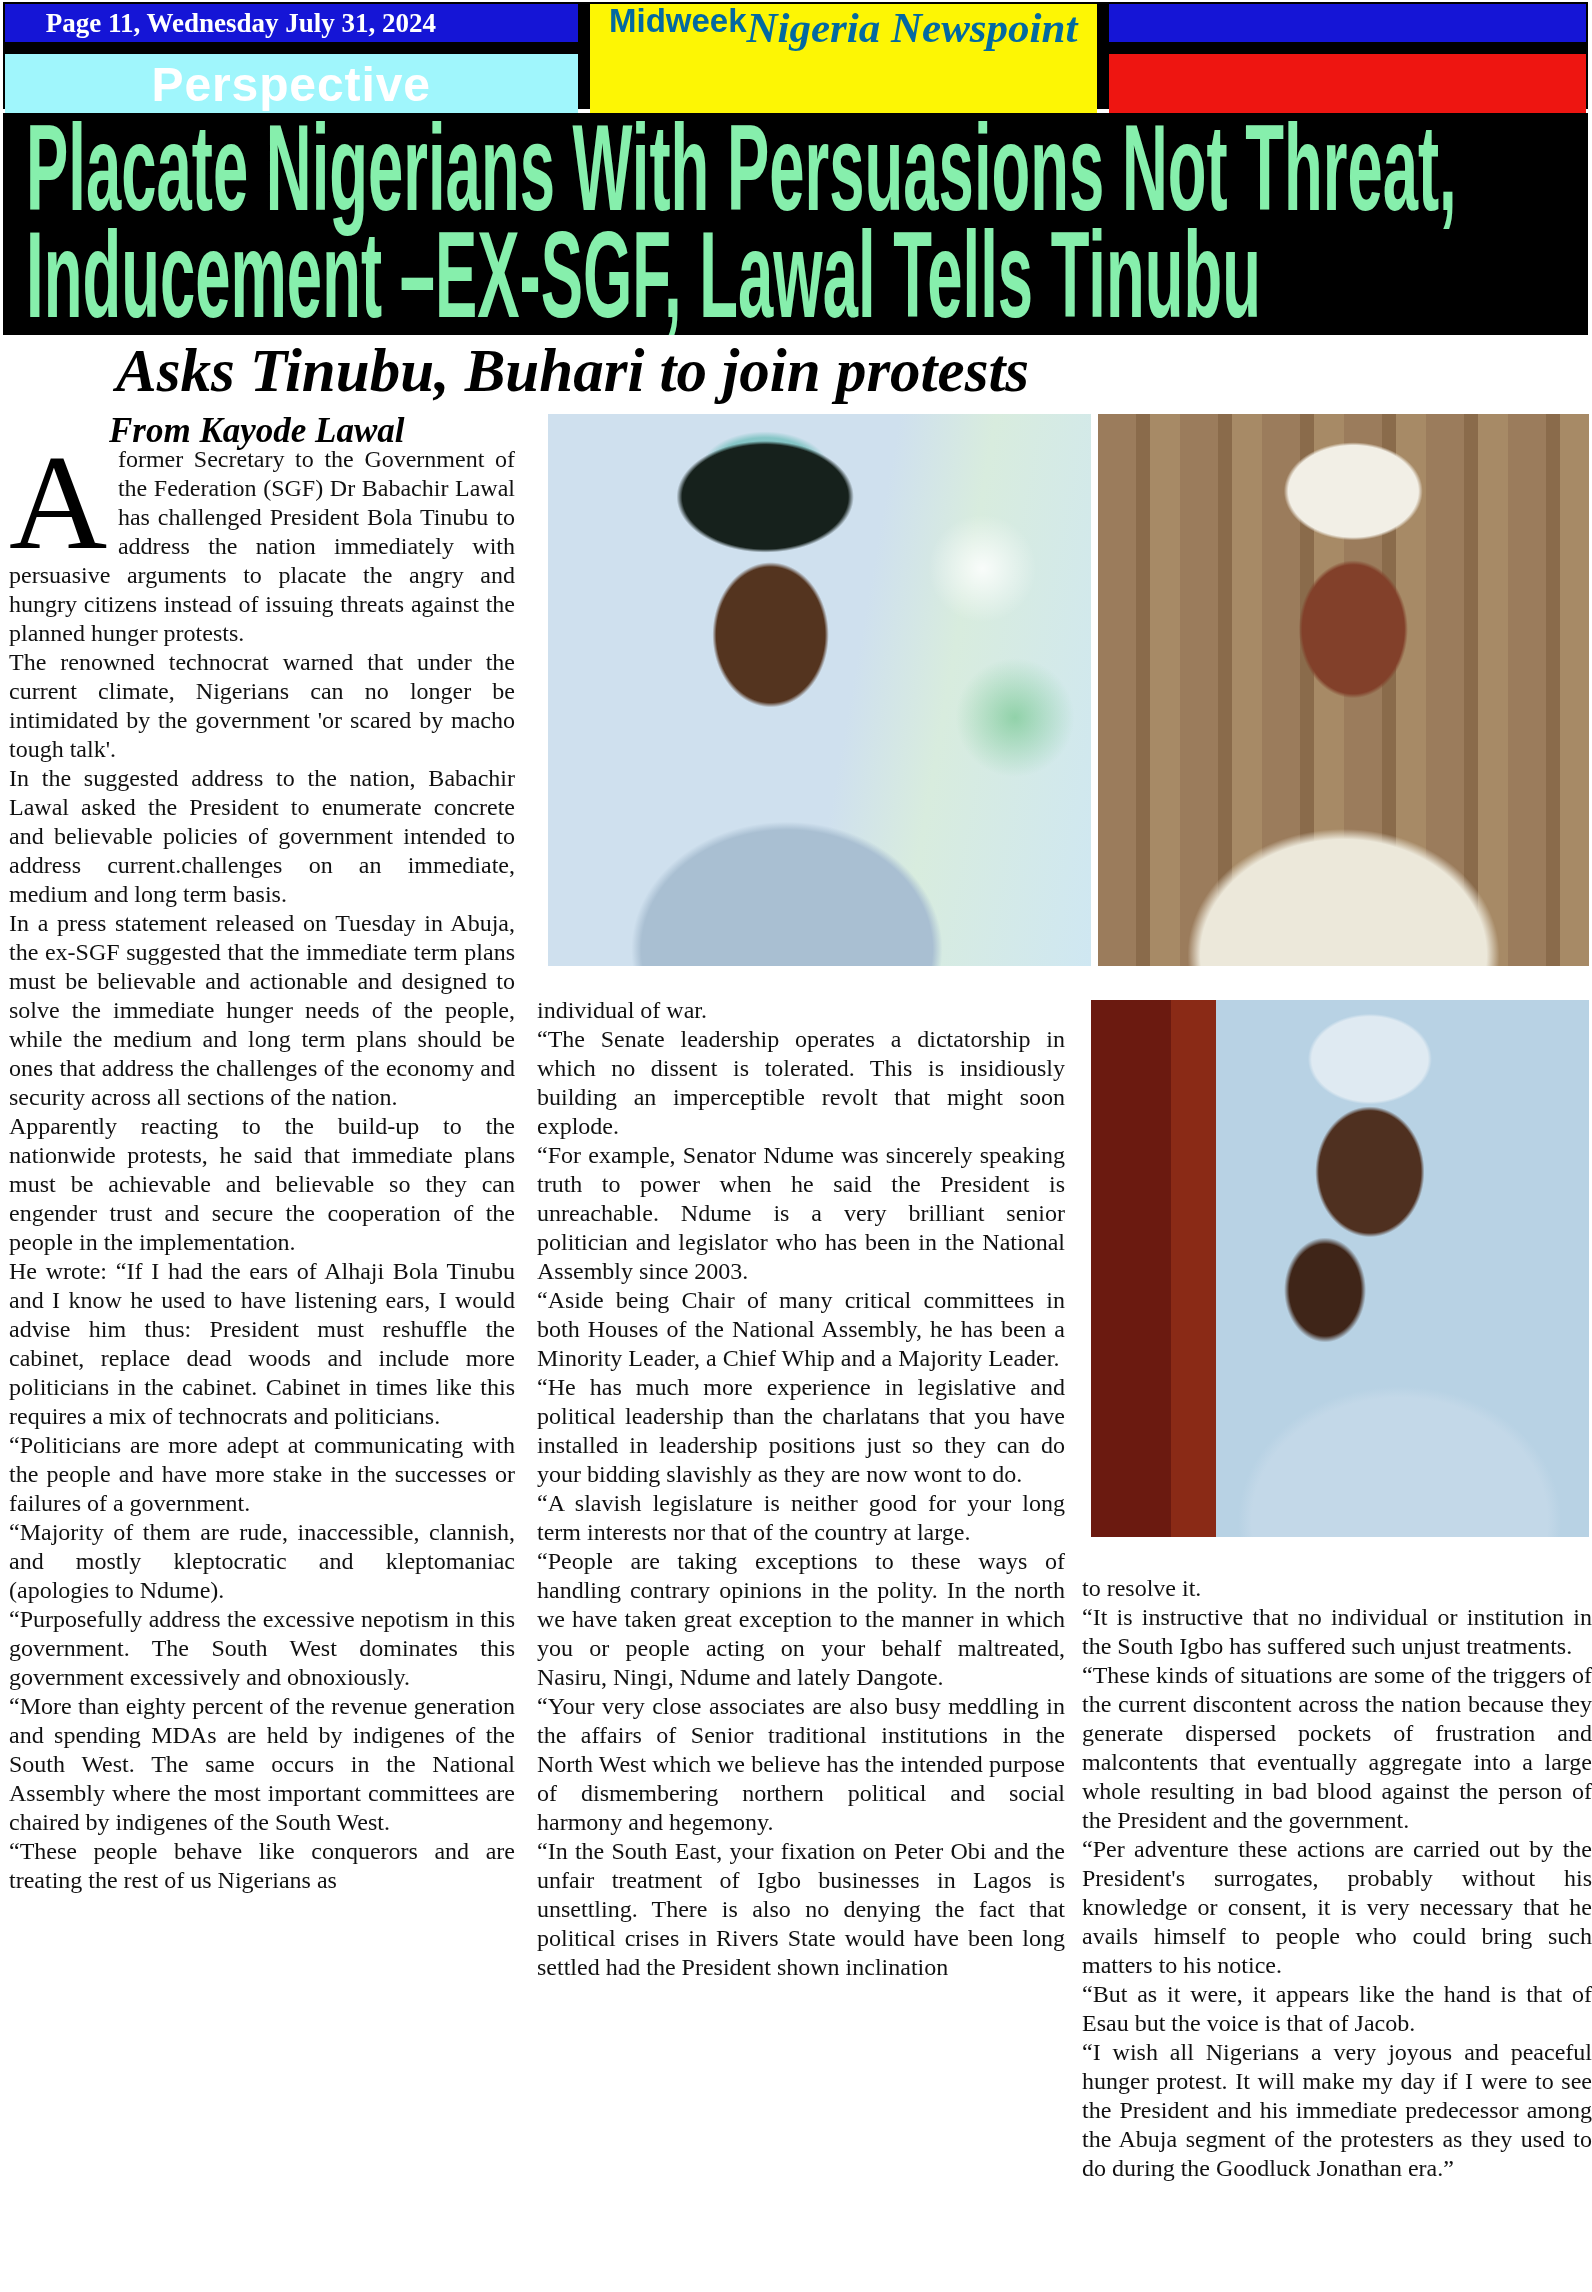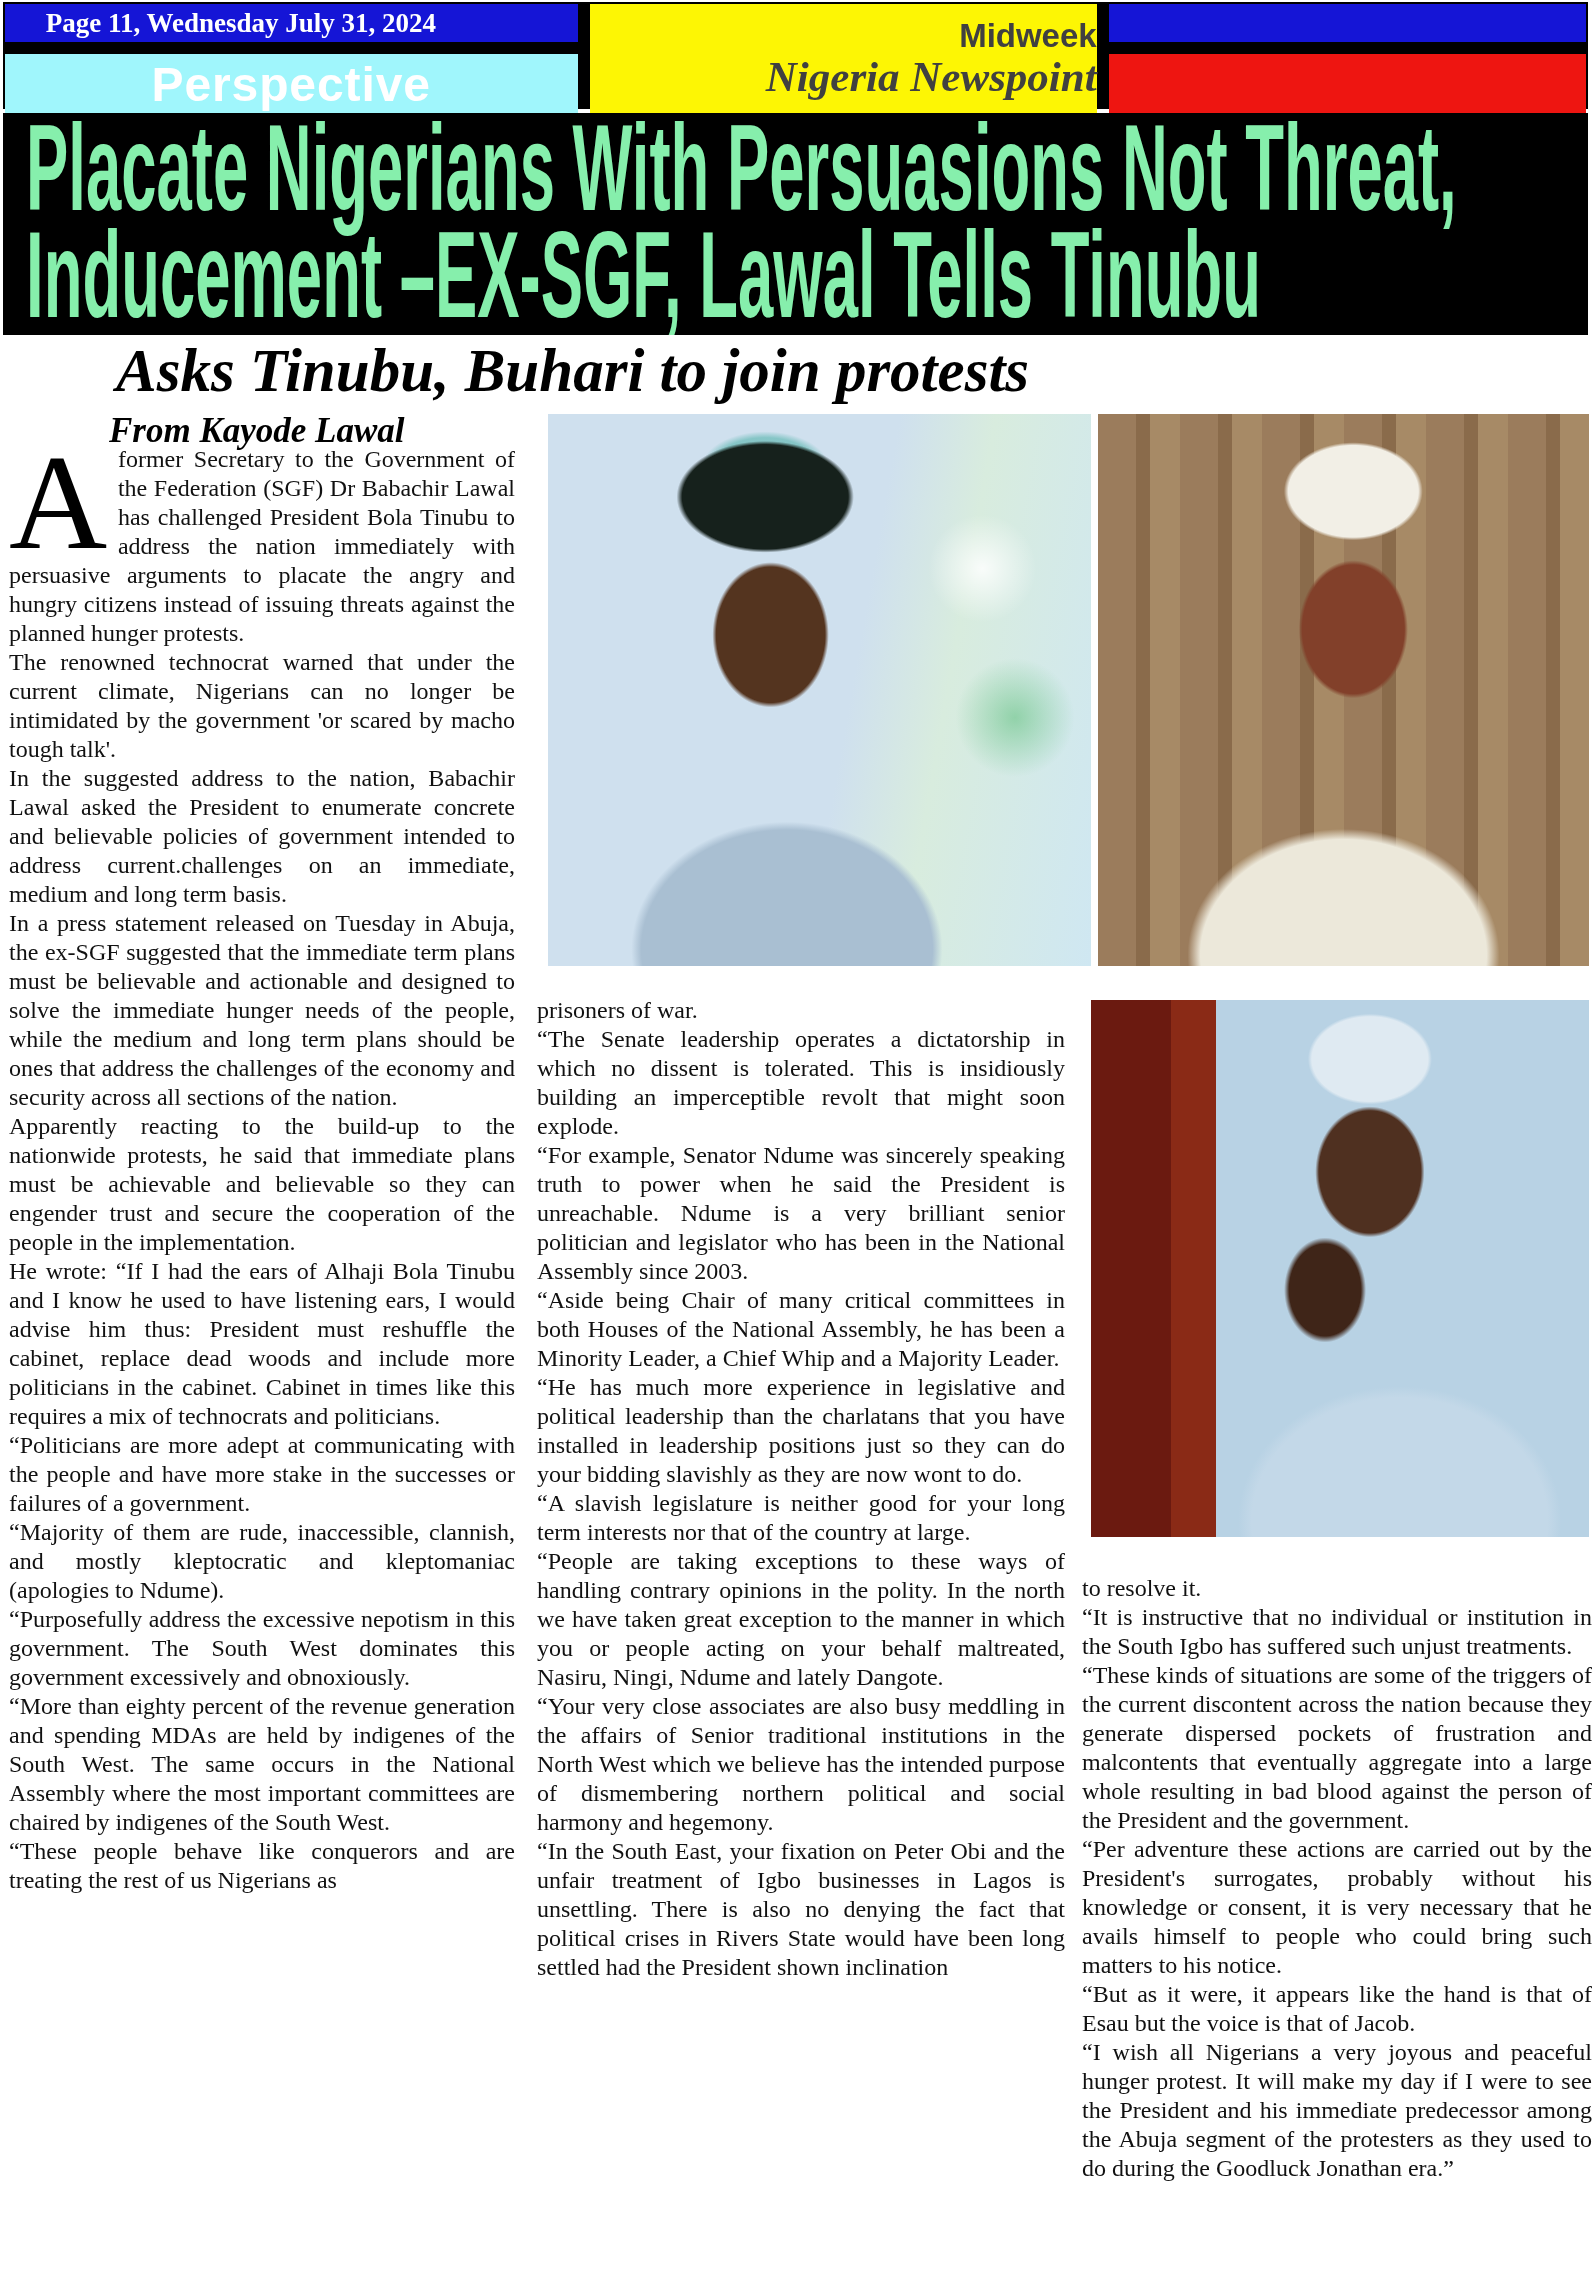--- a/index.html
+++ b/index.html
@@ -15,22 +15,22 @@
     display:grid; grid-template-columns:573px 507px 1fr; grid-template-rows:38px 1fr;
     grid-gap:2.7px;
     gap:12px;
   }
   .h-date   { grid-column:1; grid-row:1; background:#1515d6; color:#fff;
               font-family:"Liberation Serif",serif; font-weight:bold; font-size:27px;
               line-height:38px; padding-left:41px; white-space:nowrap; }
   .h-persp  { grid-column:1; grid-row:2; background:#a0f6fc; color:#ffffff;
               font-family:"Liberation Sans",sans-serif; font-weight:bold; font-size:48px;
               text-align:center; line-height:61px; letter-spacing:0.9px; }
-  .h-mast   { grid-column:2; grid-row:1/3; background:#fdf604; color:#404040;
-              display:flex; flex-direction:column; align-items:flex-end; justify-content:center; }
+  .h-mast   { grid-column:2; grid-row:1/3; background:#fdf604; color:#0369a1;
+              display:flex; flex-direction:row; align-items:flex-start; justify-content:center; }
   .h-mast .mast-top  { font-family:"Liberation Sans",sans-serif; font-weight:bold; font-size:33px; line-height:34px; }
   .h-mast .mast-name { font-family:"Liberation Serif",serif; font-weight:bold; font-style:italic; font-size:43px; line-height:47px; }
   .h-blue2  { grid-column:3; grid-row:1; background:#1515d6; }
   .h-red    { grid-column:3; grid-row:2; background:#ee1511; }
 
   
   .headline-band {
     position:absolute; left:2.7px; top:113px; width:1585px; height:222px;
     background:#000; color:#86efac; overflow:hidden;
   }
@@ -133,21 +133,21 @@
     <p>Apparently reacting to the build-up to the nationwide protests, he said that immediate plans must be achievable and believable so they can engender trust and secure the cooperation of the people in the implementation.</p>
     <p>He wrote: “If I had the ears of Alhaji Bola Tinubu and I know he used to have listening ears, I would advise him thus: President must reshuffle the cabinet, replace dead woods and include more politicians in the cabinet. Cabinet in times like this requires a mix of technocrats and politicians.</p>
     <p>“Politicians are more adept at communicating with the people and have more stake in the successes or failures of a government.</p>
     <p>“Majority of them are rude, inaccessible, clannish, and mostly kleptocratic and kleptomaniac (apologies to Ndume).</p>
     <p>“Purposefully address the excessive nepotism in this government. The South West dominates this government excessively and obnoxiously.</p>
     <p>“More than eighty percent of the revenue generation and spending MDAs are held by indigenes of the South West. The same occurs in the National Assembly where the most important committees are chaired by indigenes of the South West.</p>
     <p>“These people behave like conquerors and are treating the rest of us Nigerians as</p>
   </div>
 
   <div class="col col-2">
-    <p>prisoners of war.</p>
+    <p>individual of war.</p>
     <p>“The Senate leadership operates a dictatorship in which no dissent is tolerated. This is insidiously building an imperceptible revolt that might soon explode.</p>
     <p>“For example, Senator Ndume was sincerely speaking truth to power when he said the President is unreachable. Ndume is a very brilliant senior politician and legislator who has been in the National Assembly since 2003.</p>
     <p>“Aside being Chair of many critical committees in both Houses of the National Assembly, he has been a Minority Leader, a Chief Whip and a Majority Leader.</p>
     <p>“He has much more experience in legislative and political leadership than the charlatans that you have installed in leadership positions just so they can do your bidding slavishly as they are now wont to do.</p>
     <p>“A slavish legislature is neither good for your long term interests nor that of the country at large.</p>
     <p>“People are taking exceptions to these ways of handling contrary opinions in the polity. In the north we have taken great exception to the manner in which you or people acting on your behalf maltreated, Nasiru, Ningi, Ndume and lately Dangote.</p>
     <p>“Your very close associates are also busy meddling in the affairs of Senior traditional institutions in the North West which we believe has the intended purpose of dismembering northern political and social harmony and hegemony.</p>
     <p>“In the South East, your fixation on Peter Obi and the unfair treatment of Igbo businesses in Lagos is unsettling. There is also no denying the fact that political crises in Rivers State would have been long settled had the President shown inclination</p>
   </div>
 

